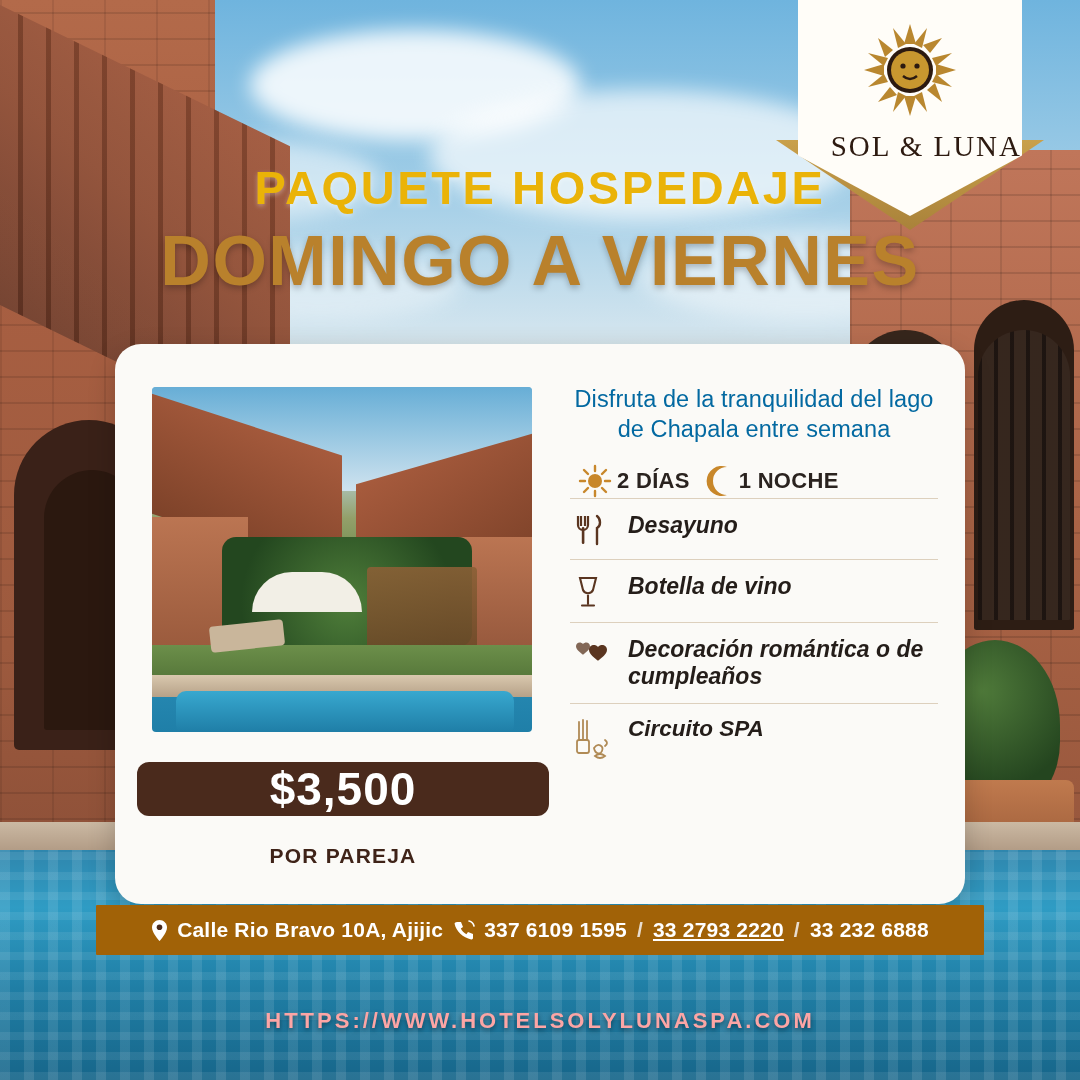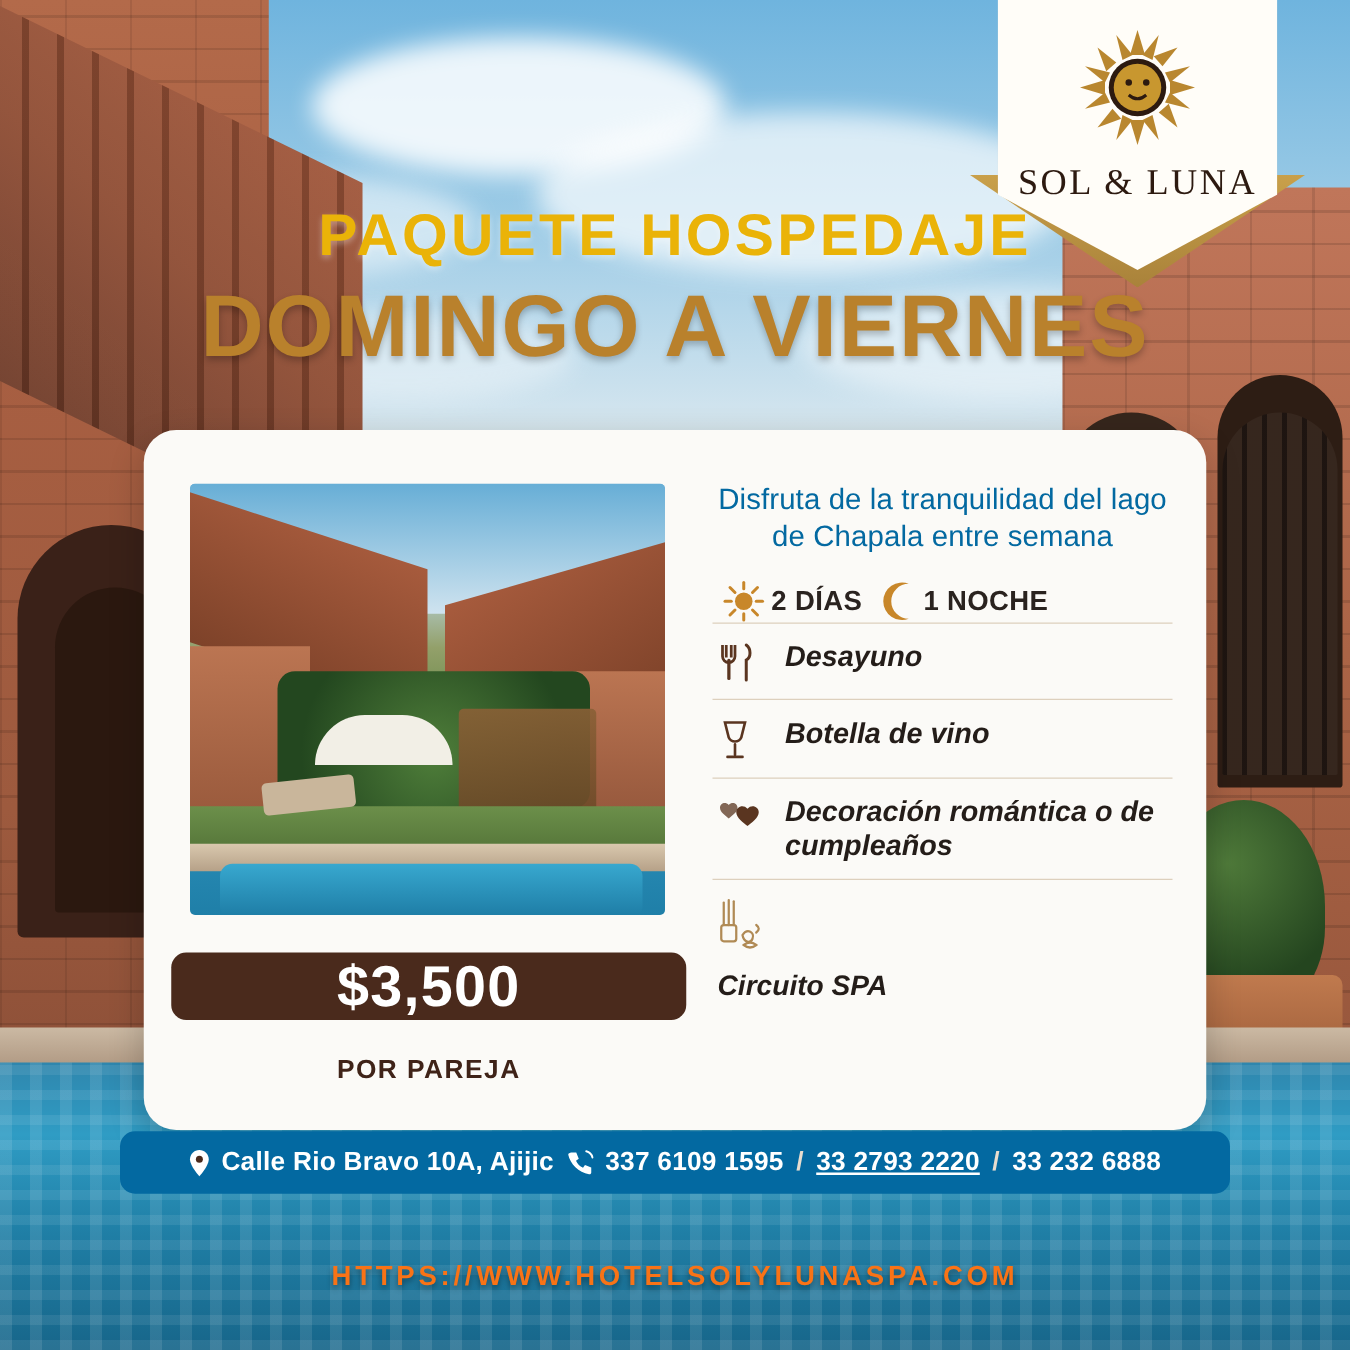--- a/index.html
+++ b/index.html
@@ -125,21 +125,21 @@
     margin-top: 6px;
     font-size: 70px; font-weight: 800; letter-spacing: 1.5px;
     color: #b9812c; text-shadow: 0 3px 6px rgba(0,0,0,.25);
   }
 
   
   .logo-banner {
     position: absolute; right: 58px; top: 0; width: 224px; height: 216px;
     background: #fffdf8;
     clip-path: polygon(0 0, 100% 0, 100% 72%, 50% 100%, 0 72%);
-    z-index: 6; text-align: center;
+    z-index: 6; text-align: right;
     box-shadow: 0 3px 10px rgba(0,0,0,.18);
   }
   .sun-mark { margin-top: 18px; }
   .brand {
     font-family: "Liberation Serif", serif;
     font-size: 29px; letter-spacing: 2px; color: #2d1a10; margin-top: 2px;
   }
   .gold-v {
     position:absolute; right: 36px; top: 140px; width: 268px; height: 90px;
     background: linear-gradient(180deg,#c9a04a,#a9823a);
@@ -207,37 +207,37 @@
   .feat {
     display: flex; align-items: flex-start; gap: 14px;
     padding: 13px 0 13px 4px;
     border-top: 1.5px solid #ddd0bd;
     font-style: italic;
   }
   .feat:first-of-type { border-top: none; }
   .feat .ico { width: 40px; flex: 0 0 40px; text-align: center; padding-top: 2px;}
   .feat .lbl { font-size: 23px; font-weight: 800; color: #241d19; line-height: 1.16;}
   .feat .lbl .thin { font-weight: 400; }
-  .feat-spa { padding-top: 12px; flex-direction: column; }
+  .feat-spa { padding-top: 12px; }
   .feat-spa .lbl { font-size: 22.5px; }
 
   
   .contact {
     position: absolute; left: 96px; top: 905px; width: 888px; height: 50px;
-    background: #0369a1; border-radius: 12px; z-index: 9;
+    background: #a16207; border-radius: 1px; z-index: 9;
     display: flex; align-items: center; justify-content: center; gap: 10px;
     color: #ffffff; font-size: 21px; font-weight: 800; letter-spacing: .2px;
   }
   .contact .sep { color:#e8ddcf; font-weight: 700; }
   .contact .u { text-decoration: underline; }
   .contact .grp { display:flex; align-items:center; gap:9px;}
 
   .url {
     position: absolute; left: 0; right: 0; top: 1008px; text-align: center;
-    color: #f97316; font-size: 22px; font-weight: 800; letter-spacing: 3px;
+    color: #fca5a5; font-size: 22px; font-weight: 800; letter-spacing: 3px;
     z-index: 9; text-shadow: 0 2px 5px rgba(0,0,0,.45);
   }
   svg { display:block; }
 </style>
 </head>
 <body>
 
 <div class="poster">
 
   <div class="bg">

